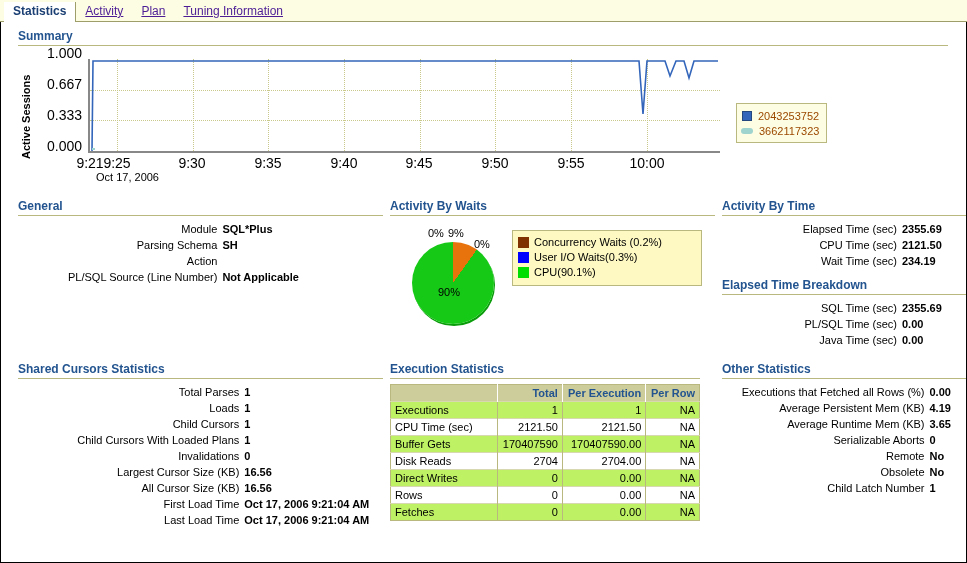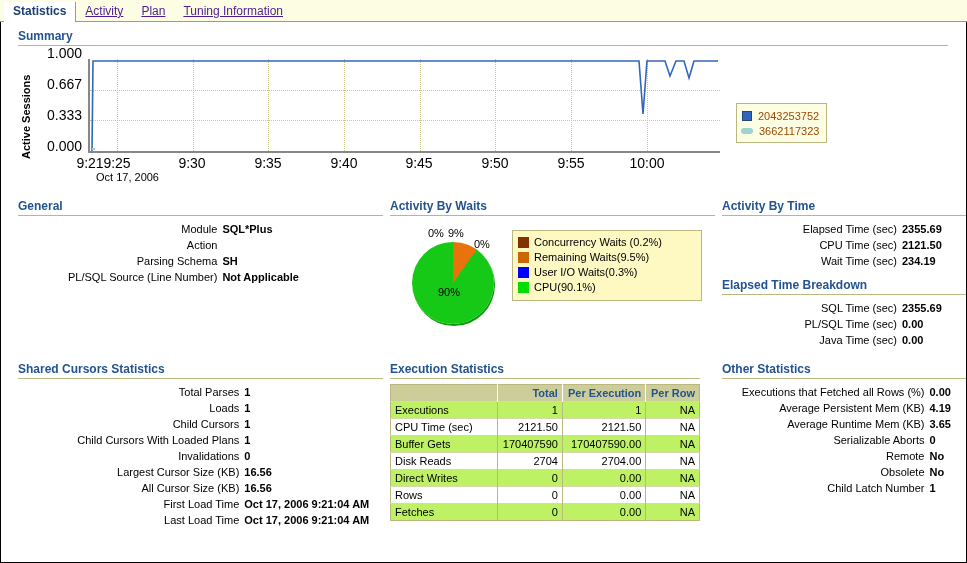--- a/index.html
+++ b/index.html
@@ -371,26 +371,26 @@
 
   <div class="col-a">
     <div class="section-head">General</div>
     <table class="kv wrapv">
       <tbody>
           <tr>
         <td class="k" style="width:56%">Module</td>
         <td class="v">SQL*Plus</td>
       </tr>
       <tr>
+        <td class="k">Parsing Schema</td>
+        <td class="v">SH</td>
+      </tr>
+      <tr>
         <td class="k">Action</td>
         <td class="v"></td>
-      </tr>
-      <tr>
-        <td class="k">Parsing Schema</td>
-        <td class="v">SH</td>
       </tr>
       <tr>
         <td class="k">PL/SQL Source (Line Number)</td>
         <td class="v" style="max-width:62px">Not Applicable</td>
       </tr>
     </tbody>
       </table>
   </div>
 
   <div class="col-b">
@@ -399,24 +399,20 @@
       <div class="pie"></div>
       <div class="pie-lbl" style="left:38px;  top:3px">0%</div>
       <div class="pie-lbl" style="left:58px;  top:3px">9%</div>
       <div class="pie-lbl" style="left:84px;  top:14px">0%</div>
       <div class="pie-lbl" style="left:48px;  top:62px">90%</div>
 
       <div class="pie-legend">
         <div class="pl-row">
           <span class="pl-sw" style="background:#803300"></span>
           <span class="pl-txt">Concurrency Waits (0.2%)</span>
-        </div>
-        <div class="pl-row">
-          <span class="pl-sw" style="background:#cc6600"></span>
-          <span class="pl-txt">Remaining Waits(9.5%)</span>
         </div>
         <div class="pl-row">
           <span class="pl-sw" style="background:#0000ff"></span>
           <span class="pl-txt">User I/O Waits(0.3%)</span>
         </div>
         <div class="pl-row">
           <span class="pl-sw" style="background:#00dd00"></span>
           <span class="pl-txt">CPU(90.1%)</span>
         </div>
       </div>

